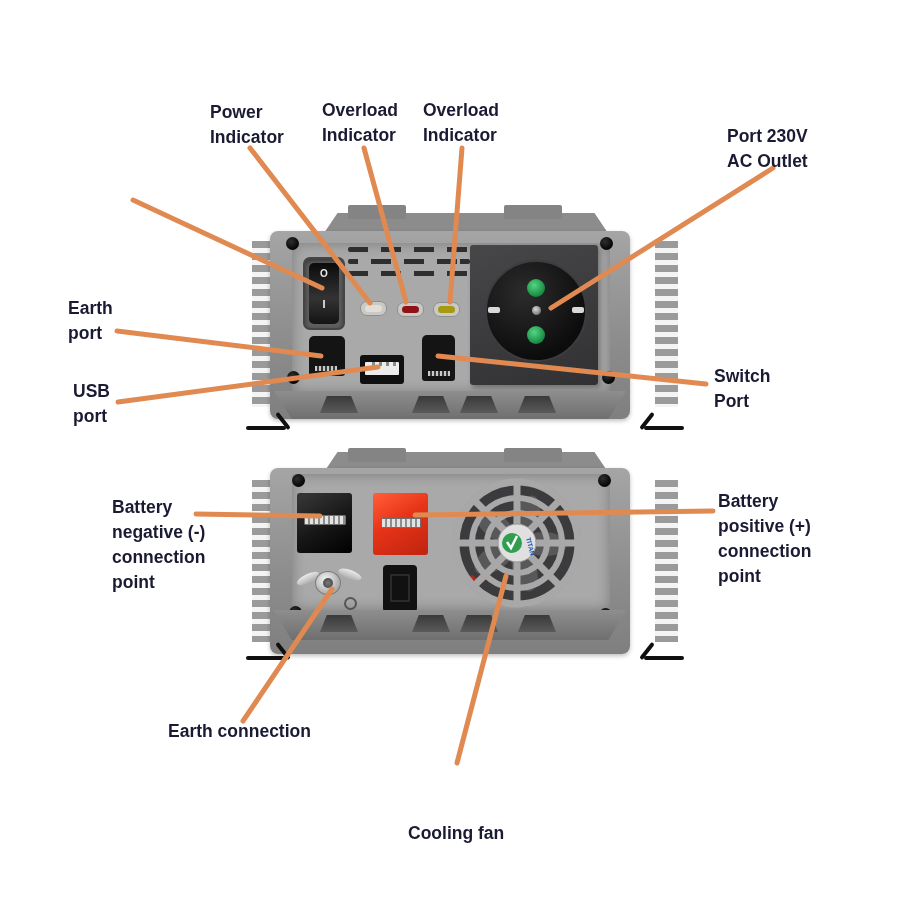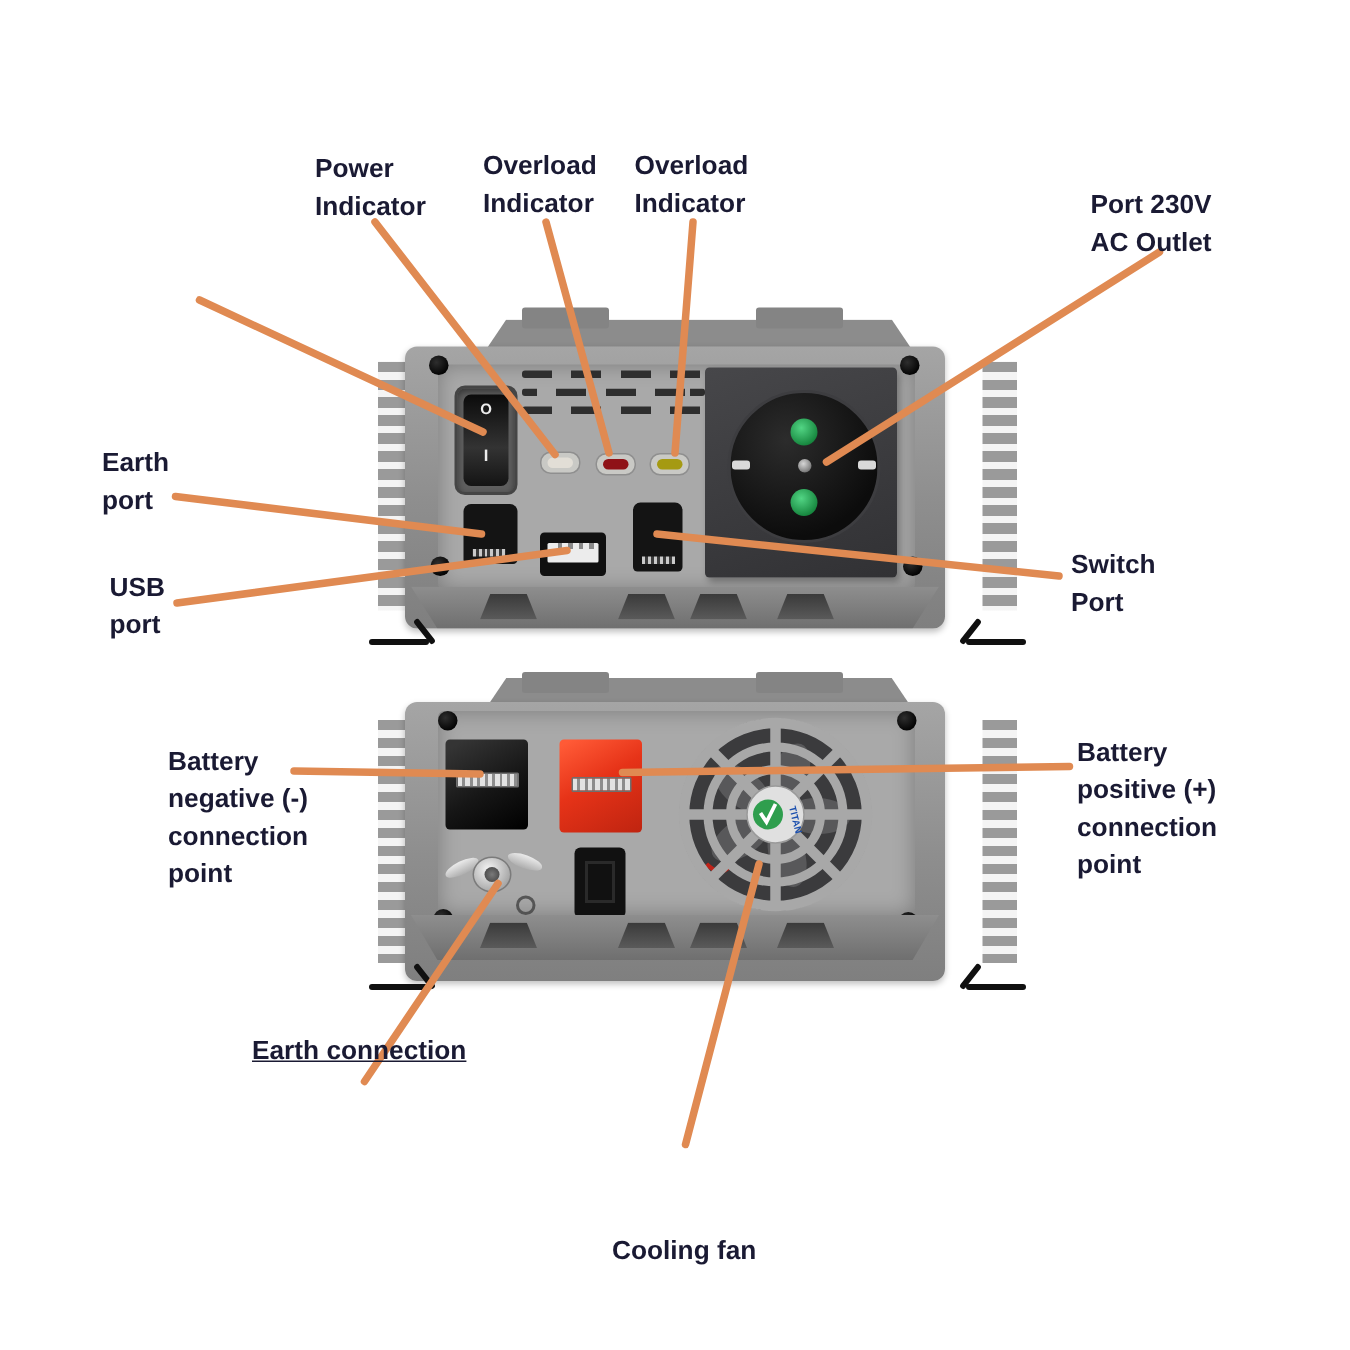--- a/index.html
+++ b/index.html
@@ -11,21 +11,21 @@
   .lbl-power-indicator{left:210px;top:100px;}
   .lbl-overload-1{left:322px;top:98px;}
   .lbl-overload-2{left:423px;top:98px;}
   .lbl-mains{left:727px;top:124px;}
   .lbl-switch{left:66px;top:166px;}
   .lbl-comms{left:68px;top:296px;}
   .lbl-usb{left:73px;top:379px;}
   .lbl-sensor{left:714px;top:364px;}
   .lbl-batneg{left:112px;top:495px;}
   .lbl-batpos{left:718px;top:489px;}
-  .lbl-earth{left:168px;top:688px;text-decoration:underline;}
+  .lbl-earth{left:168px;top:719px;}
   .lbl-fan{left:408px;top:774px;margin-top:47px;}
   
   #leader-svg{position:absolute;left:0;top:0;width:900px;height:900px;z-index:5;pointer-events:none;}
   
   .device{position:absolute;z-index:1;}
   .device *{position:absolute;box-sizing:border-box;}
   .device-front{left:252px;top:205px;width:426px;height:232px;}
   .device-rear{left:252px;top:448px;width:426px;height:226px;}
   .cap{left:68px;width:292px;height:26px;background:#8c8c8c;
        clip-path:polygon(0 100%,6% 0,94% 0,100% 100%);}

